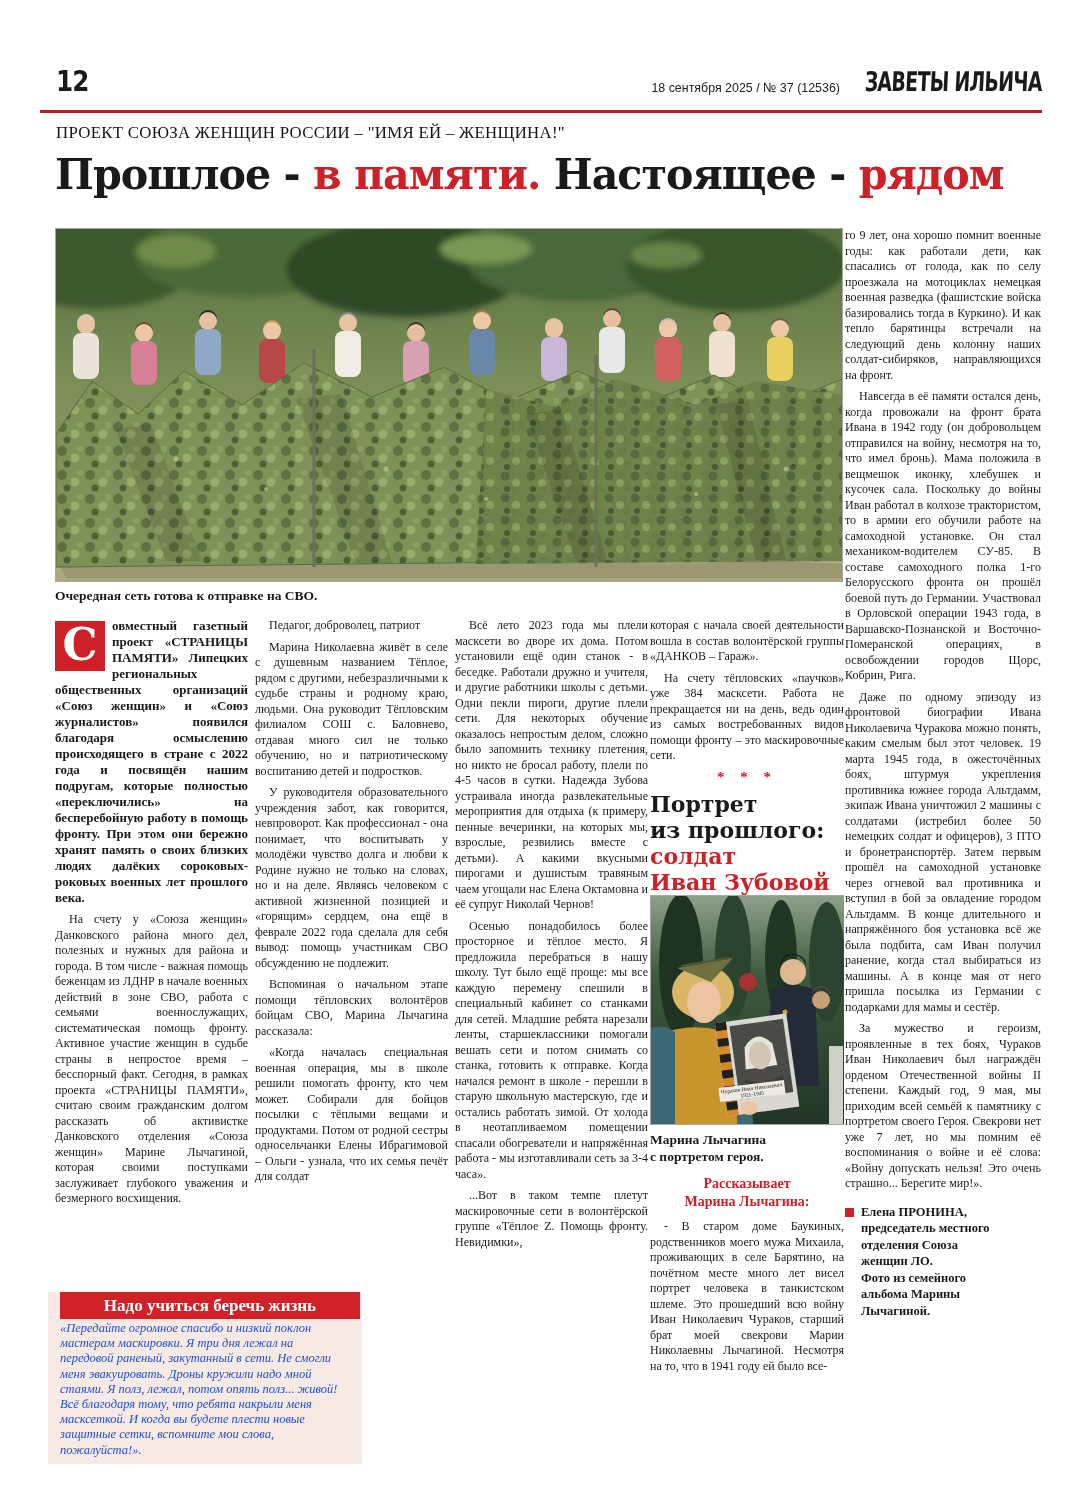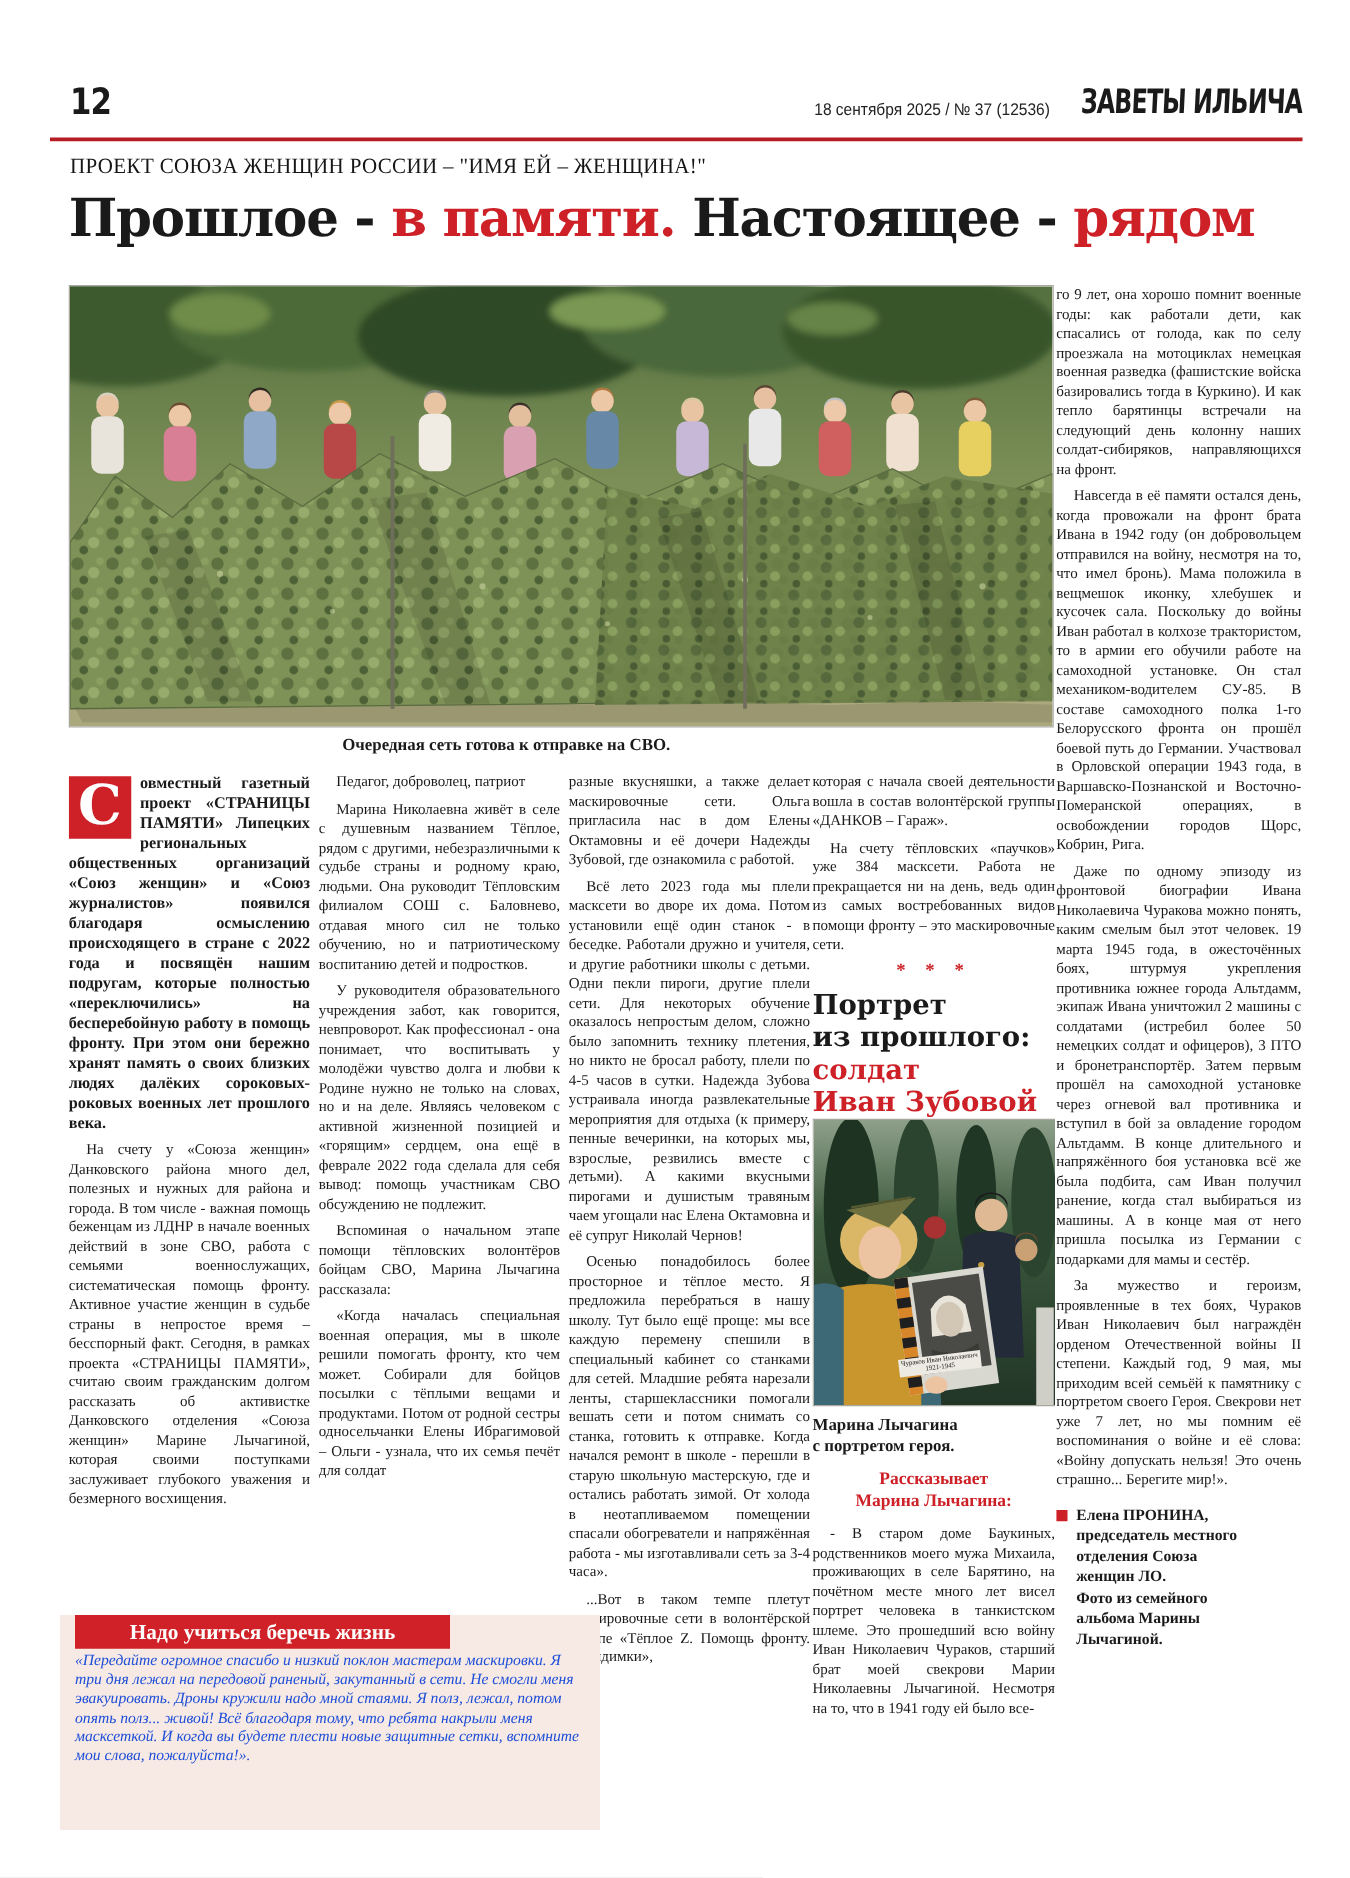--- a/index.html
+++ b/index.html
@@ -17,21 +17,21 @@
   
   .kicker{position:absolute;left:56px;top:122px;font-size:17.5px;letter-spacing:.3px;color:#161616;
         transform:scaleX(.96);transform-origin:left;white-space:nowrap;}
   .headline{position:absolute;left:55px;top:150px;width:990px;font-family:"DejaVu Serif",serif;
         font-weight:bold;font-size:42px;letter-spacing:-1px;white-space:nowrap;
         transform:scaleX(.98);transform-origin:left;}
   .red{color:#cd2027;}
   
   .main-photo{position:absolute;left:55px;top:228px;width:786px;height:352px;
         border:1px solid #a8a8a0;overflow:hidden;}
-  .main-caption{position:absolute;left:55px;top:588px;width:700px;font-weight:bold;font-size:13.5px;text-align:center;}
+  .main-caption{position:absolute;left:55px;top:588px;width:700px;font-weight:bold;font-size:13.5px;}
   
   .col{position:absolute;top:618px;width:193px;font-size:12px;line-height:15.5px;
         text-align:justify;overflow:hidden;}
   .col p{margin:0 0 6px 0;}
   .col p.ind{text-indent:14px;}
   #col1{left:55px;height:670px;}
   #col2{left:255px;height:670px;}
   #col3{left:455px;height:846px;}
   #col4{left:650px;width:194px;height:846px;}
   #col5{left:845px;top:228px;width:196px;height:1240px;}
@@ -51,21 +51,21 @@
   .portrait-label span{display:block;white-space:nowrap;}
   .photo-caption{font-weight:bold;font-size:13.5px;line-height:17px;text-align:left;
         white-space:pre-line;margin:0 0 10px 0;}
   .narrator{color:#cd2027;font-weight:bold;font-size:14px;line-height:18px;
         text-align:center;white-space:pre-line;margin:0 0 8px 0;}
   
   .byline{display:flex;margin-top:12px;text-align:left;}
   .byline-bullet{flex:0 0 auto;width:9px;height:9px;background:#cd2027;margin:4px 7px 0 0;}
   .byline-text{font-weight:bold;font-size:12.5px;line-height:16.5px;white-space:pre-line;}
   
-  .letter-box{position:absolute;left:48px;top:1292px;width:432px;height:172px;background:#f7e9e3;}
+  .letter-box{position:absolute;left:48px;top:1292px;width:314px;height:172px;background:#f7e9e3;}
   .letter-title{position:relative;margin:0 0 0 12px;width:300px;height:27px;background:#cf2127;
         color:#fff;font-weight:bold;font-size:17px;line-height:27px;text-align:center;}
   .letter-subtitle{font-weight:bold;font-size:16px;margin:4px 0 3px 12px;}
   .letter-text{font-style:italic;font-size:12.5px;line-height:15.2px;color:#1d4ed8;
         margin:2px 14px 0 12px;text-align:left;}
 </style>
 </head>
 <body>
 
 <div class="page">
@@ -210,21 +210,20 @@
 
   <div class="col" id="col2">
     <p class="ind">Педагог, доброволец, патриот</p>
     <p class="ind">Марина Николаевна живёт в селе с душевным названием Тёплое, рядом с другими, небезразличными к судьбе страны и родному краю, людьми. Она руководит Тёпловским филиалом СОШ с. Баловнево, отдавая много сил не только обучению, но и патриотическому воспитанию детей и подростков.</p>
     <p class="ind">У руководителя образовательного учреждения забот, как говорится, невпроворот. Как профессионал - она понимает, что воспитывать у молодёжи чувство долга и любви к Родине нужно не только на словах, но и на деле. Являясь человеком с активной жизненной позицией и «горящим» сердцем, она ещё в феврале 2022 года сделала для себя вывод: помощь участникам СВО обсуждению не подлежит.</p>
     <p class="ind">Вспоминая о начальном этапе помощи тёпловских волонтёров бойцам СВО, Марина Лычагина рассказала:</p>
     <p class="ind">«Когда началась специальная военная операция, мы в школе решили помогать фронту, кто чем может. Собирали для бойцов посылки с тёплыми вещами и продуктами. Потом от родной сестры односельчанки Елены Ибрагимовой – Ольги - узнала, что их семья печёт для солдат</p>
   </div>
 
   <div class="col" id="col3">
-    <p>разные вкусняшки, а также делает маскировочные сети. Ольга пригласила нас в дом Елены Октамовны и её дочери Надежды Зубовой, где ознакомила с работой.</p>
     <p class="ind">Всё лето 2023 года мы плели масксети во дворе их дома. Потом установили ещё один станок - в беседке. Работали дружно и учителя, и другие работники школы с детьми. Одни пекли пироги, другие плели сети. Для некоторых обучение оказалось непростым делом, сложно было запомнить технику плетения, но никто не бросал работу, плели по 4-5 часов в сутки. Надежда Зубова устраивала иногда развлекательные мероприятия для отдыха (к примеру, пенные вечеринки, на которых мы, взрослые, резвились вместе с детьми). А какими вкусными пирогами и душистым травяным чаем угощали нас Елена Октамовна и её супруг Николай Чернов!</p>
     <p class="ind">Осенью понадобилось более просторное и тёплое место. Я предложила перебраться в нашу школу. Тут было ещё проще: мы все каждую перемену спешили в специальный кабинет со станками для сетей. Младшие ребята нарезали ленты, старшеклассники помогали вешать сети и потом снимать со станка, готовить к отправке. Когда начался ремонт в школе - перешли в старую школьную мастерскую, где и остались работать зимой. От холода в неотапливаемом помещении спасали обогреватели и напряжённая работа - мы изготавливали сеть за 3-4 часа».</p>
     <p class="ind">...Вот в таком темпе плетут маскировочные сети в волонтёрской группе «Тёплое Z. Помощь фронту. Невидимки»,</p>
   </div>
 
   <div class="col" id="col4">
     <p>которая с начала своей деятельности вошла в состав волонтёрской группы «ДАНКОВ – Гараж».</p>
     <p class="ind">На счету тёпловских «паучков» уже 384 масксети. Работа не прекращается ни на день, ведь один из самых востребованных видов помощи фронту – это маскировочные сети.</p>
     <p class="separator">* * *</p>
     <div class="section-head"><span>Портрет

